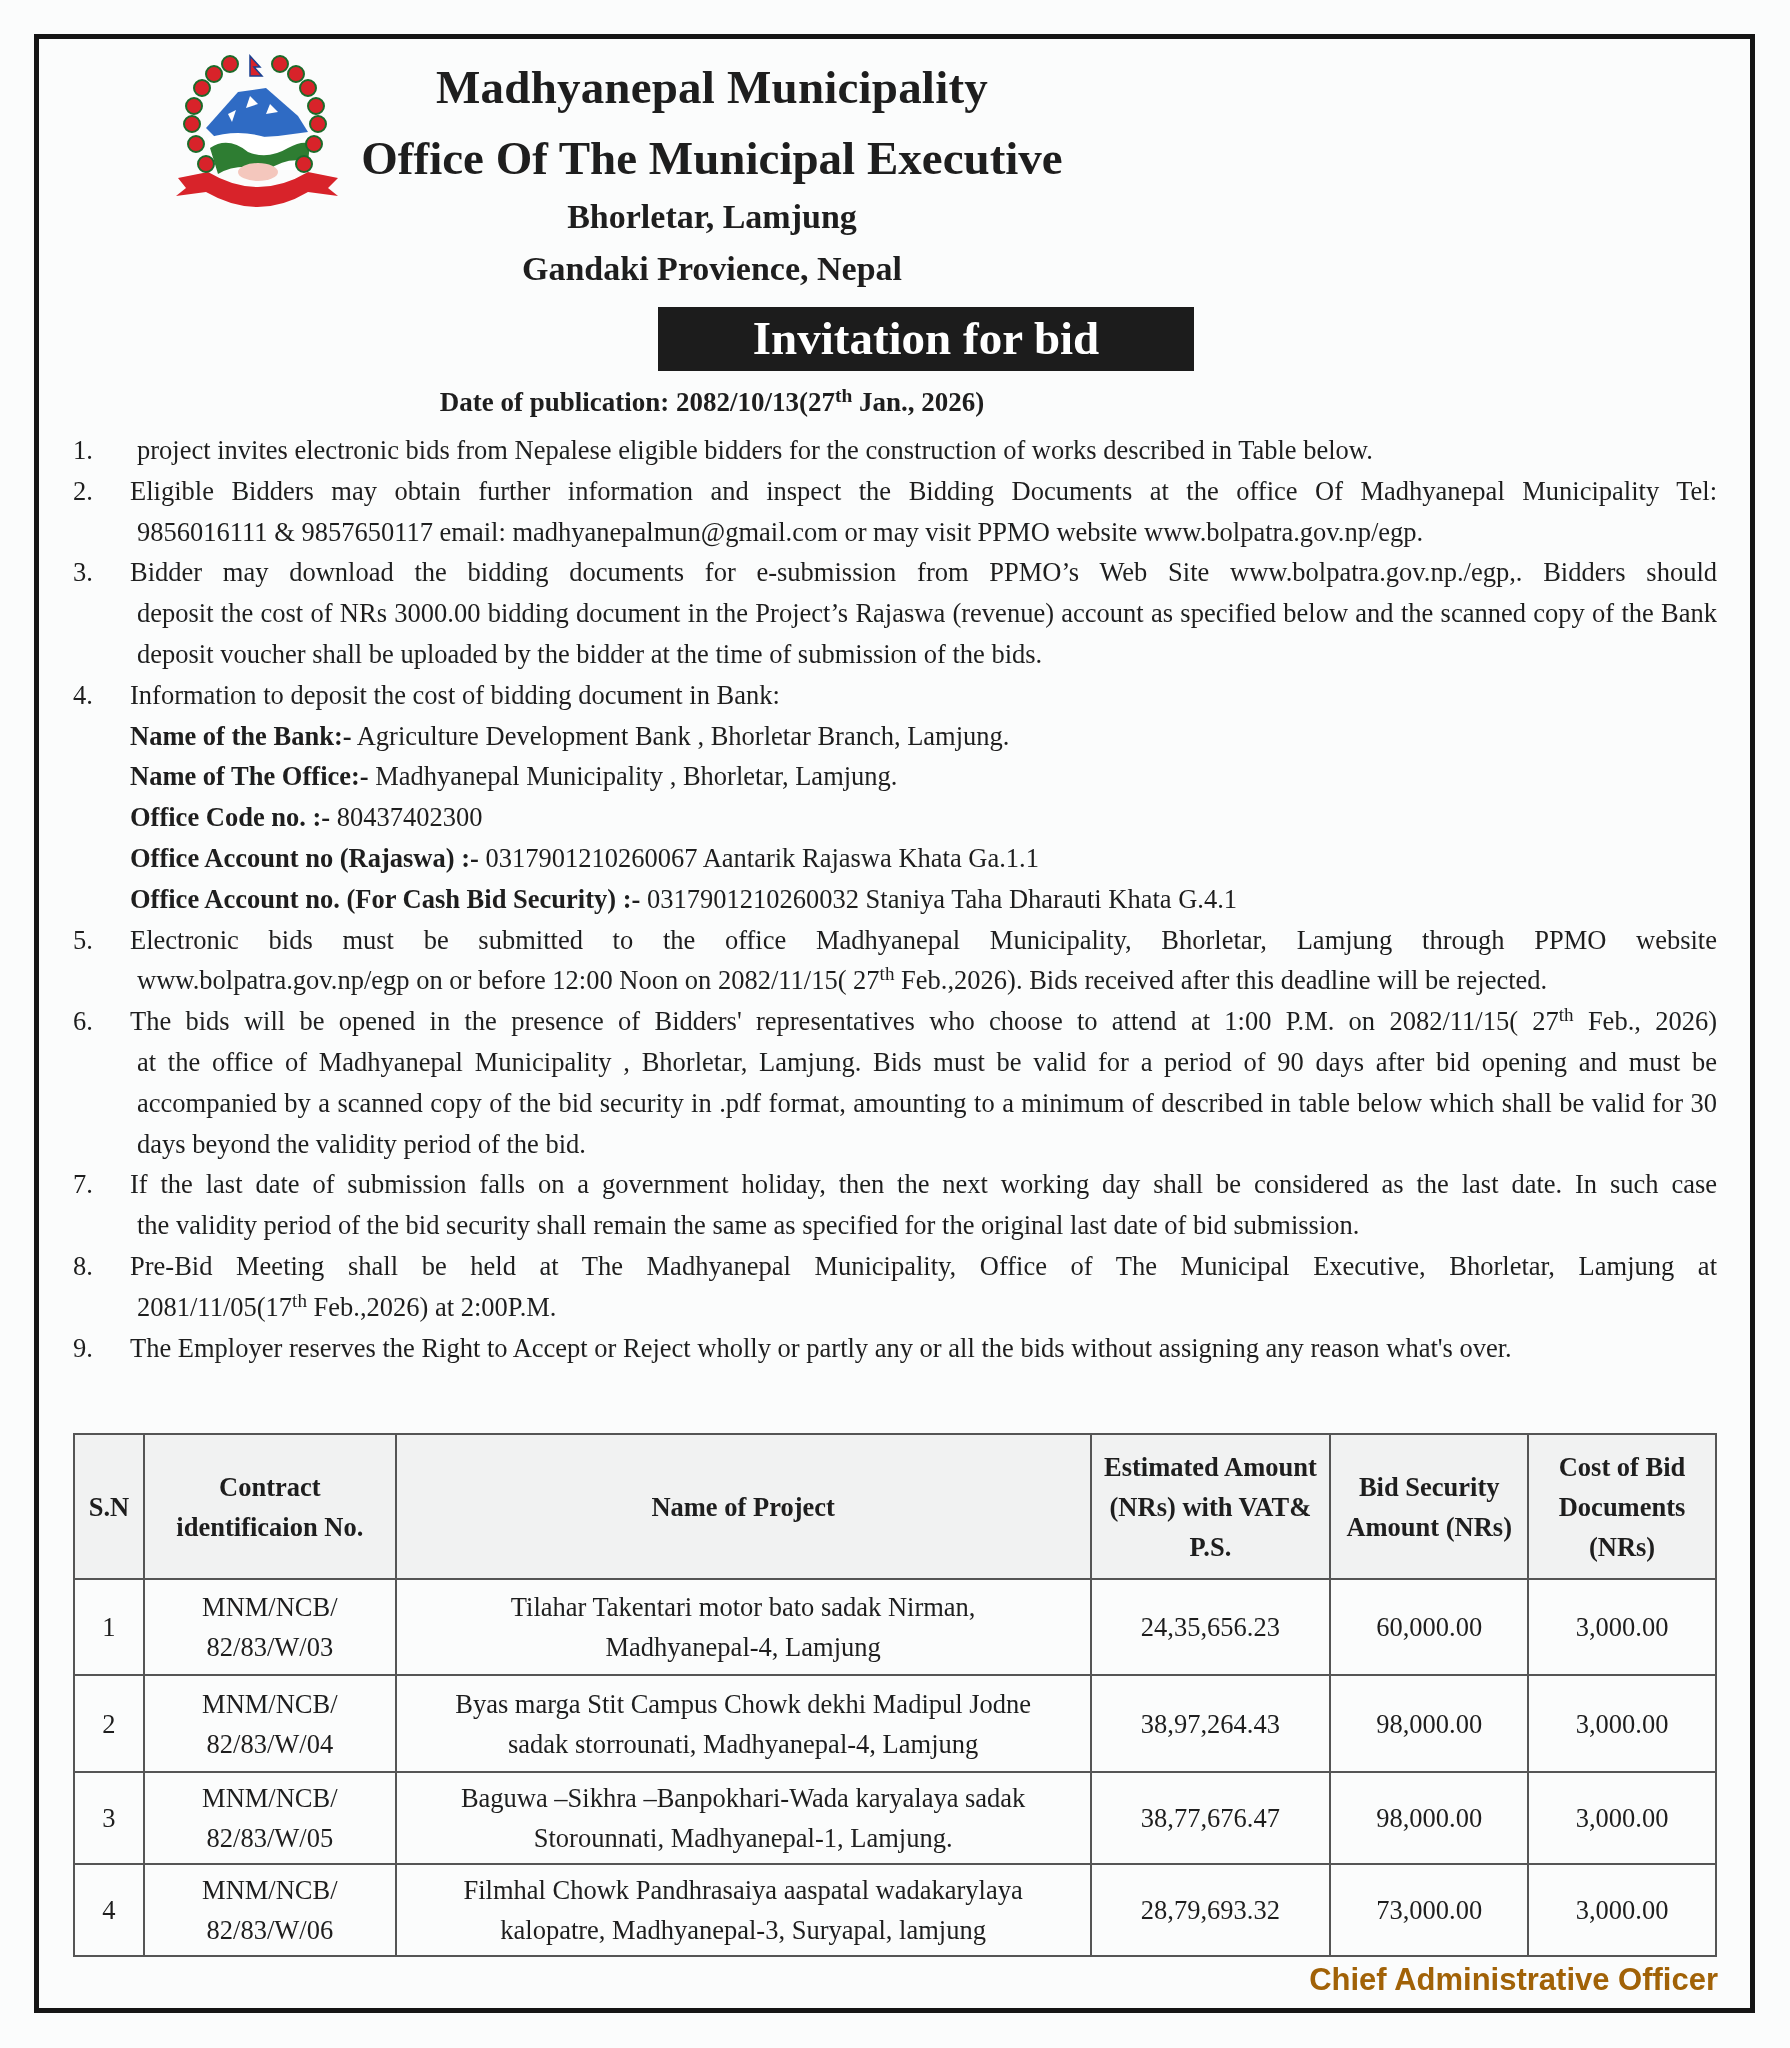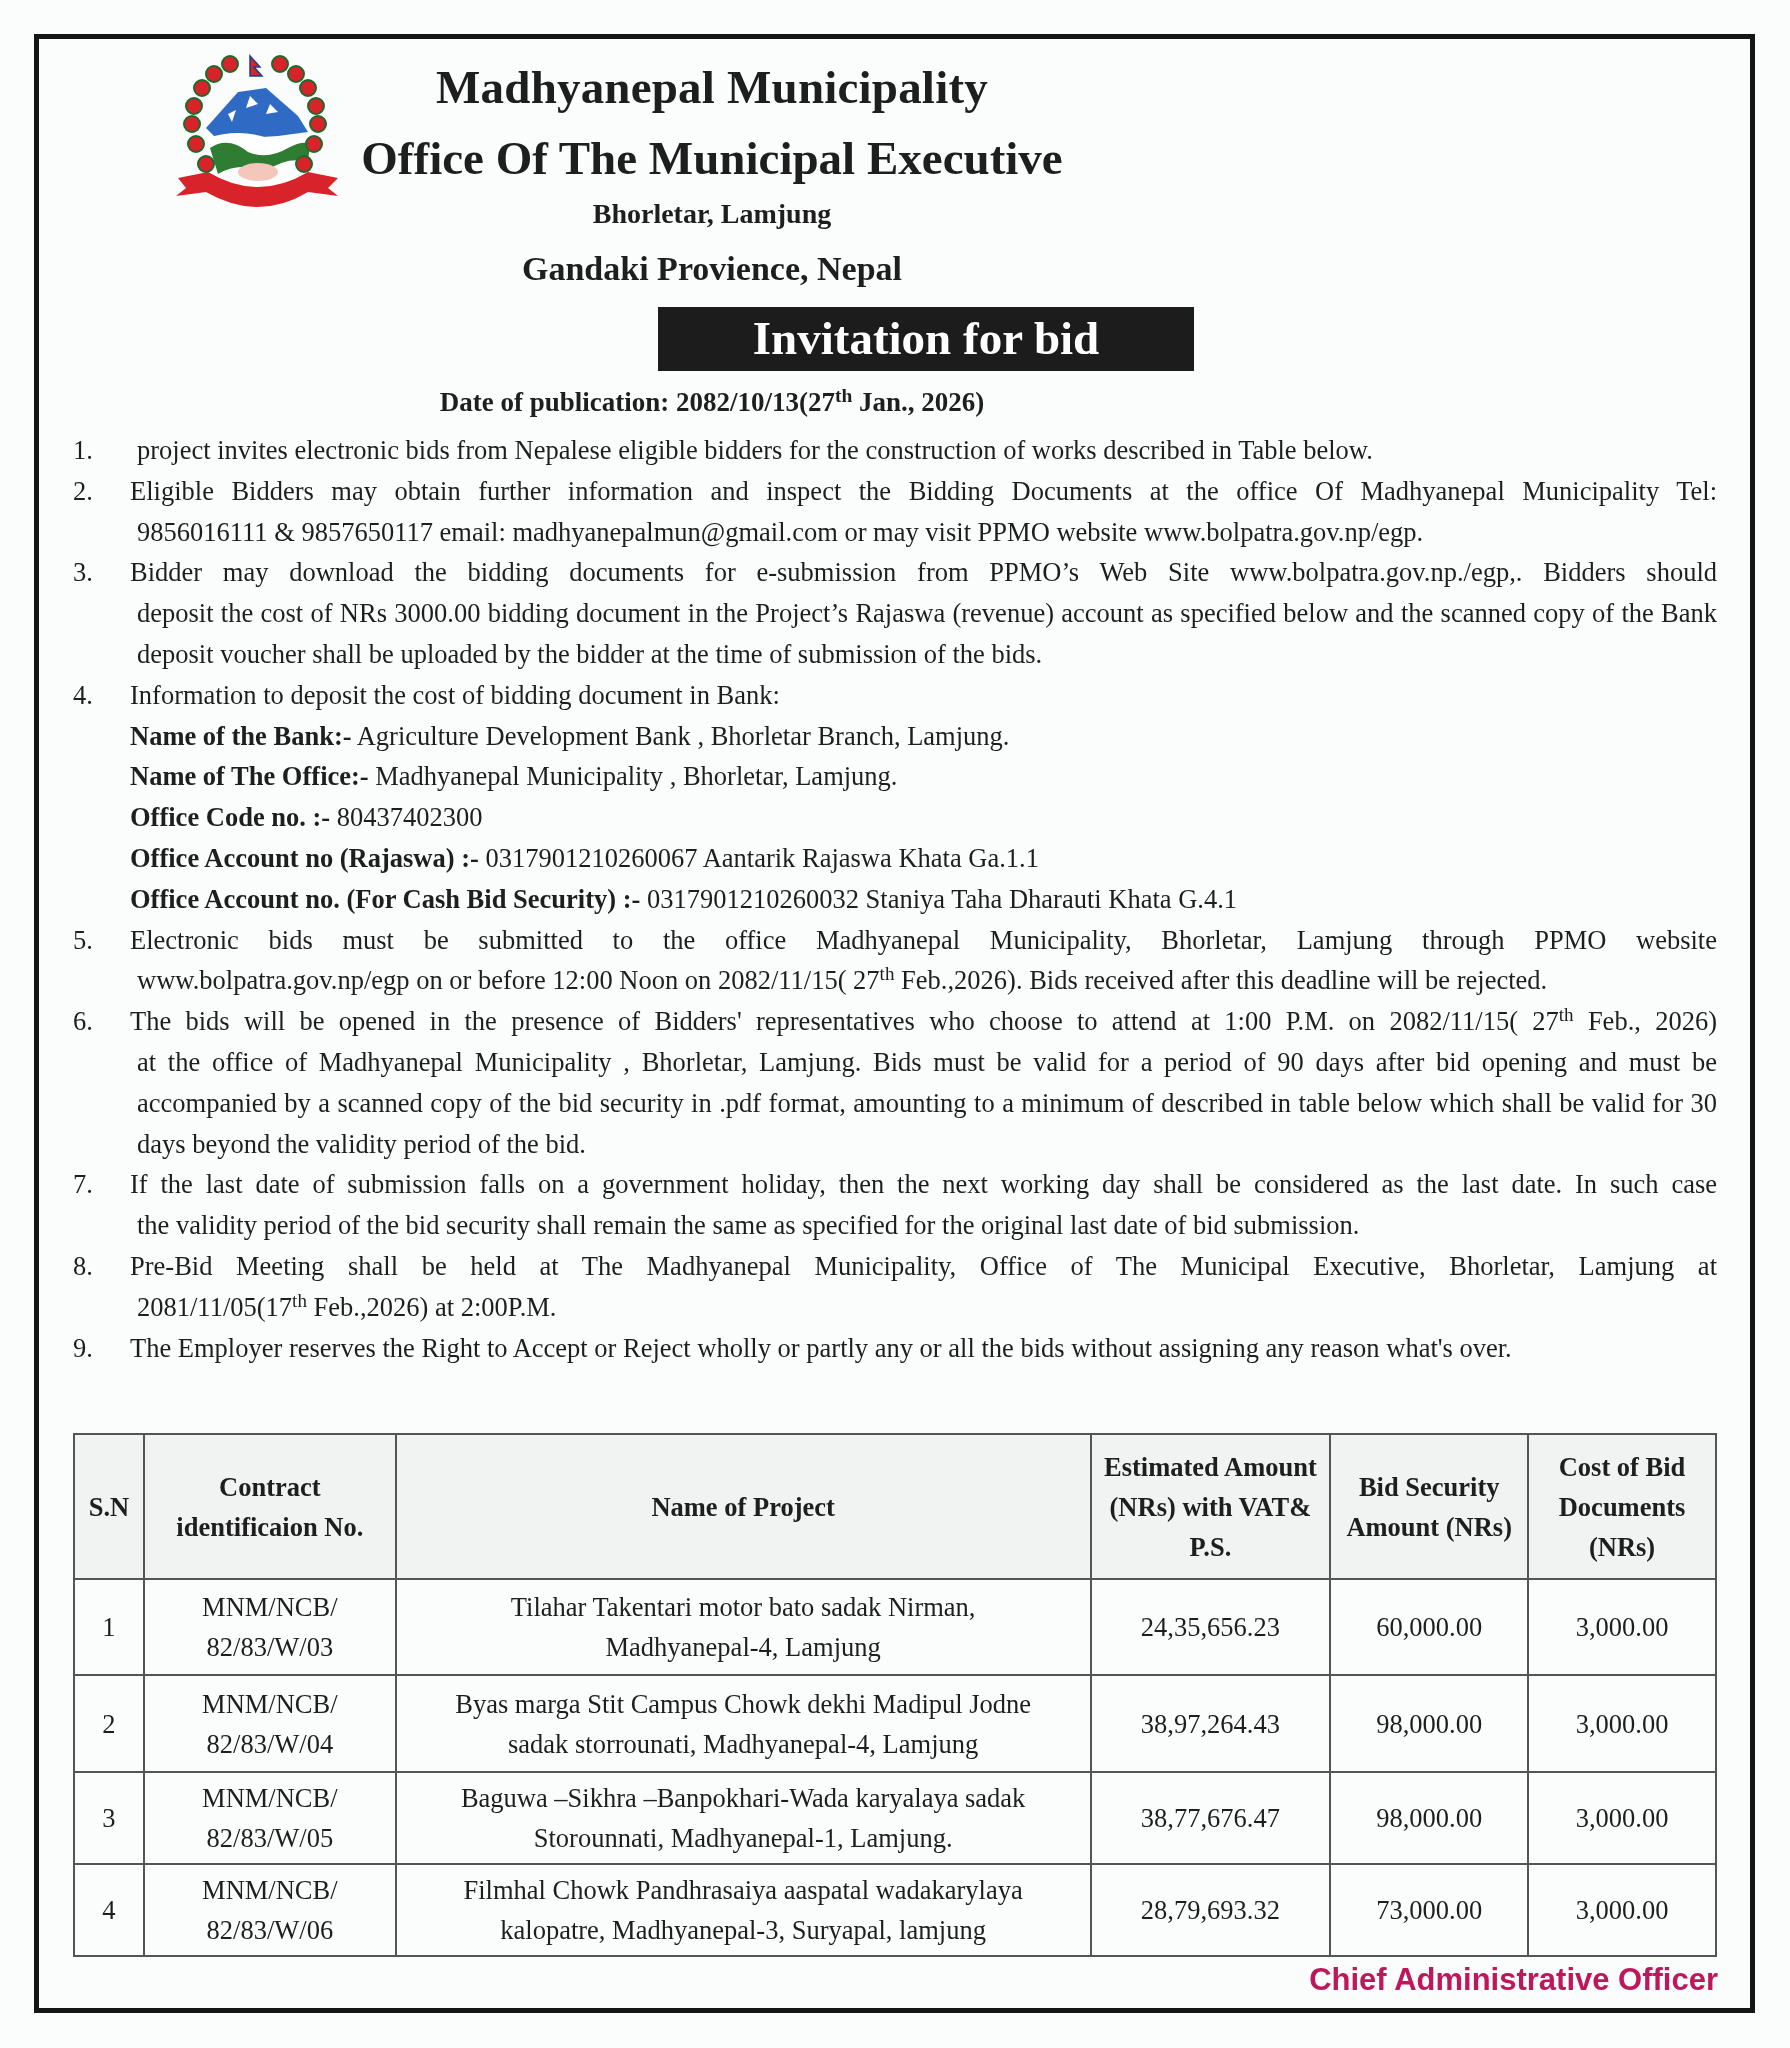--- a/index.html
+++ b/index.html
@@ -9,21 +9,21 @@
     overflow: hidden;
   }
   .frame {
     position: absolute; left: 34px; top: 34px; width: 1711px; height: 1969px;
     border: 5px solid #151515; box-sizing: content-box;
   }
   .emblem { position: absolute; left: 158px; top: 52px; width: 196px; height: 168px; }
   .hdr { position: absolute; left: 0; width: 1424px; text-align: center; font-weight: bold; white-space: nowrap; }
   .t1 { top: 60px; font-size: 47px; letter-spacing: 0.2px; }
   .t2 { top: 131px; font-size: 47px; }
-  .t3 { top: 198px; font-size: 28px; }
+  .t3 { top: 198px; font-size: 34px; }
   .t4 { top: 250px; font-size: 34px; text-align: center; }
   .ifb {
     position: absolute; left: 658px; top: 307px; width: 536px; height: 64px;
     background: #1c1c1c; color: #fff; font-weight: bold; font-size: 47px;
     text-align: center; line-height: 62px;
   }
   .pub { top: 387px; font-size: 27px; }
   .pub sup, .body sup { font-size: 0.72em; vertical-align: 0.45em; line-height: 0; }
   .body {
     position: absolute; left: 73px; width: 1644px; top: 430px;
@@ -43,21 +43,21 @@
   table.bids th, table.bids td {
     border: 2px solid #555; text-align: center; vertical-align: middle; padding: 0 6px;
   }
   table.bids th { background: #f1f2f2; font-weight: bold; height: 127px; line-height: 40px; }
   table.bids tr.r1 td { height: 94px; }
   table.bids tr.r2 td { height: 95px; }
   table.bids tr.r3 td { height: 90px; }
   table.bids tr.r4 td { height: 90px; }
   .sig {
     position: absolute; right: 72px; top: 1962px;
-    font-family: "Liberation Sans", "DejaVu Sans", sans-serif; font-weight: bold; font-size: 31px; color: #be185d;
+    font-family: "Liberation Sans", "DejaVu Sans", sans-serif; font-weight: bold; font-size: 31px; color: #a16207;
   }
 </style>
 </head>
 <body>
 
 <div class="frame"></div>
 
 <svg class="emblem" viewBox="0 0 196 168">
 
   <polygon points="92,4 92,24 104,24 96,15 102,15" fill="#d8232a" stroke="#1a3f8f" stroke-width="1.5"></polygon>

